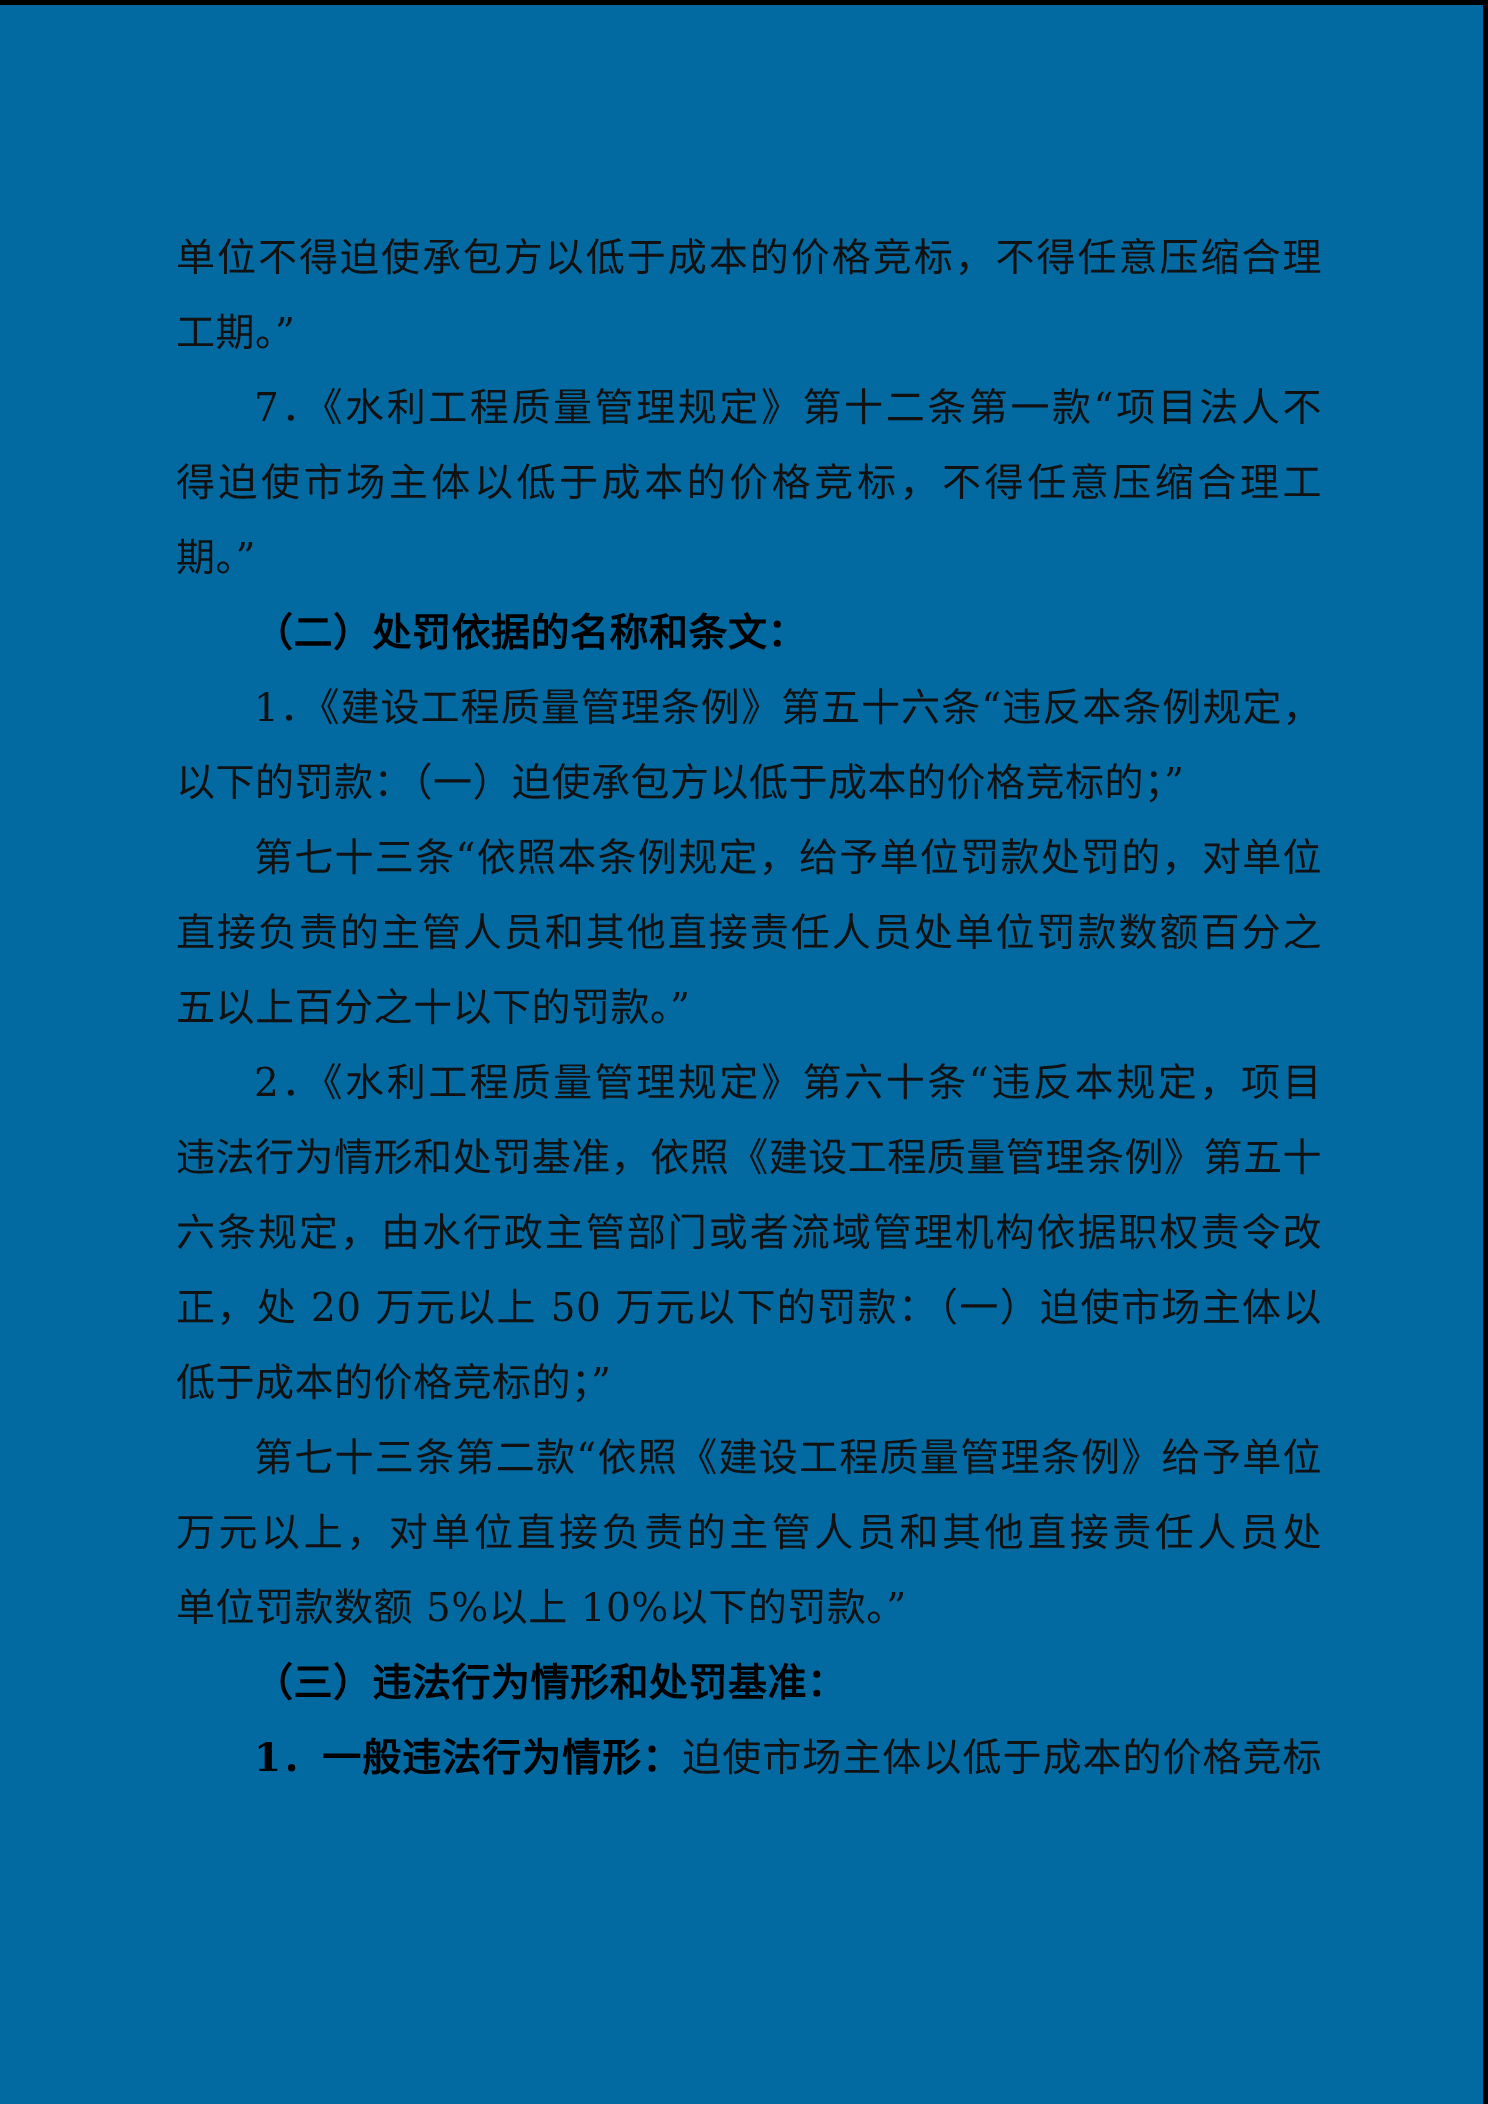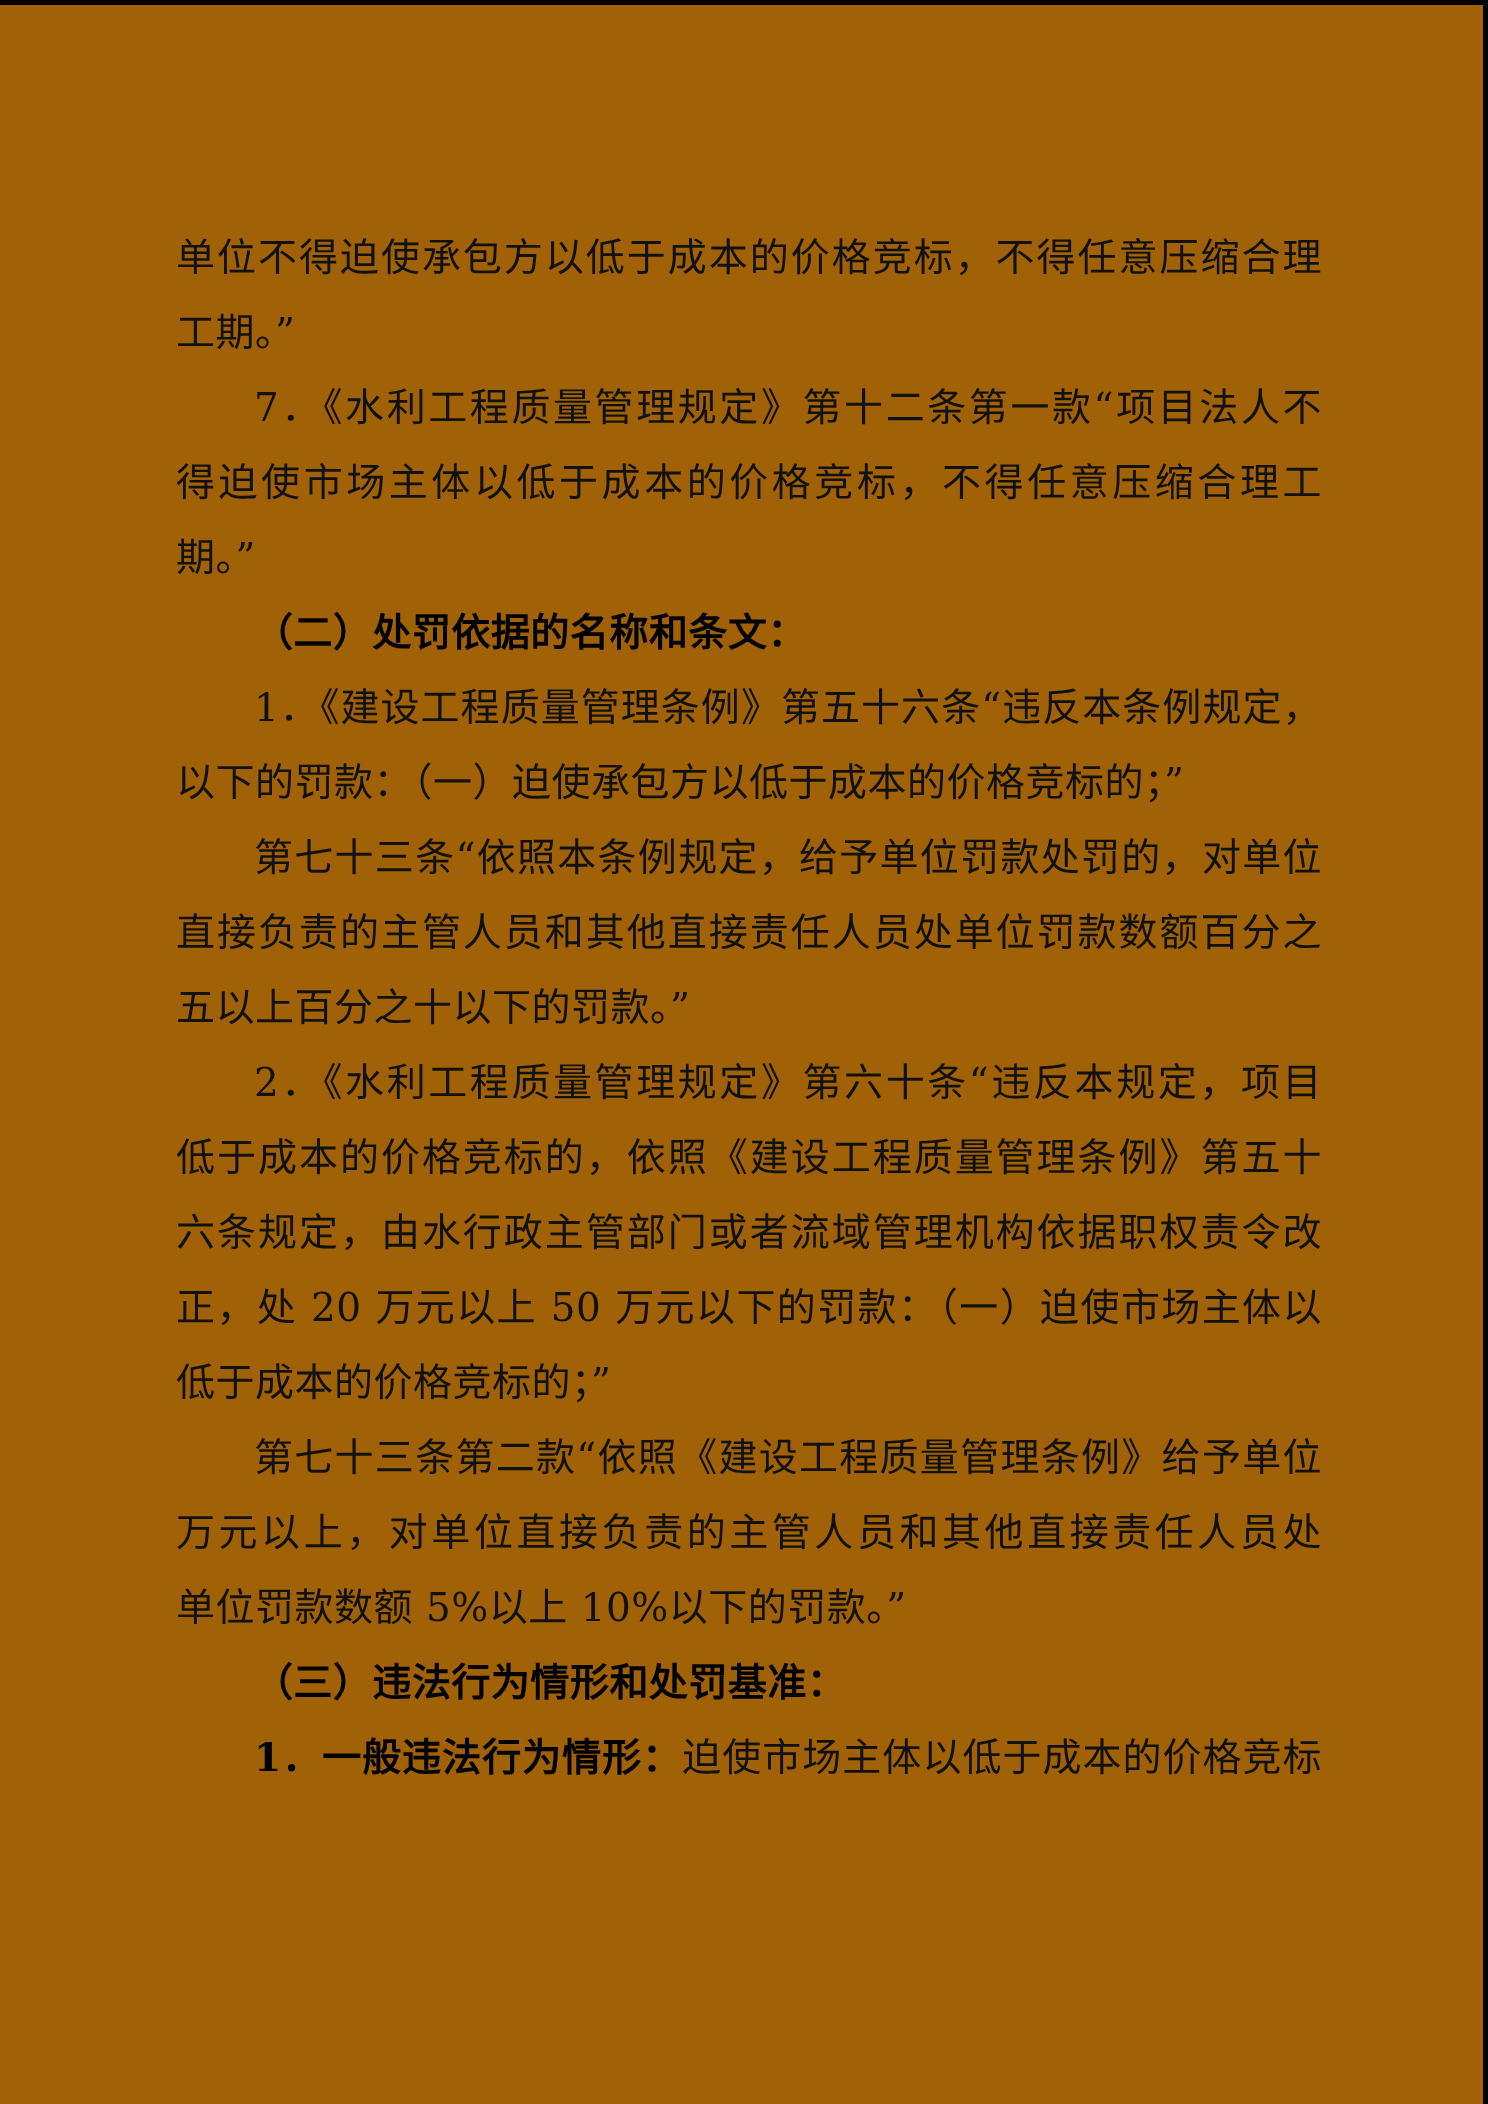--- a/index.html
+++ b/index.html
@@ -13,21 +13,21 @@
     position: relative;
     overflow: hidden;
     font-family: "DejaVu Serif", "Liberation Serif", serif;
     color: #111111;
   }
   .page {
     position: absolute;
     top: 0; left: 0;
     width: 1488px;
     height: 2104px;
-    background: #a16207;
+    background: #0369a1;
   }
   
   .edge-top {
     position: absolute;
     top: 0; left: 0;
     width: 1488px;
     height: 5px;
     background: #000000;
   }
   .edge-right {
@@ -91,21 +91,21 @@
       <div class="line indent fill">7．《水利工程质量管理规定》第十二条第一款“项目法人不</div>
       <div class="line fill">得迫使市场主体以低于成本的价格竞标，不得任意压缩合理工</div>
       <div class="line">期。”</div>
       <div class="line indent bold">（二）处罚依据的名称和条文：</div>
       <div class="line indent fill">1．《建设工程质量管理条例》第五十六条“违反本条例规定，</div>
       <div class="line">以下的罚款：（一）迫使承包方以低于成本的价格竞标的；”</div>
       <div class="line indent fill">第七十三条“依照本条例规定，给予单位罚款处罚的，对单位</div>
       <div class="line fill">直接负责的主管人员和其他直接责任人员处单位罚款数额百分之</div>
       <div class="line">五以上百分之十以下的罚款。”</div>
       <div class="line indent fill">2．《水利工程质量管理规定》第六十条“违反本规定，项目</div>
-      <div class="line fill">低于成本的价格竞标的，依照《建设工程质量管理条例》第五十</div>
+      <div class="line fill">违法行为情形和处罚基准，依照《建设工程质量管理条例》第五十</div>
       <div class="line fill">六条规定，由水行政主管部门或者流域管理机构依据职权责令改</div>
       <div class="line fill">正，处 20 万元以上 50 万元以下的罚款：（一）迫使市场主体以</div>
       <div class="line">低于成本的价格竞标的；”</div>
       <div class="line indent fill">第七十三条第二款“依照《建设工程质量管理条例》给予单位</div>
       <div class="line fill">万元以上，对单位直接负责的主管人员和其他直接责任人员处</div>
       <div class="line">单位罚款数额 5%以上 10%以下的罚款。”</div>
       <div class="line indent bold">（三）违法行为情形和处罚基准：</div>
       <div class="line indent fill"><span class="bold">1．一般违法行为情形：</span><span>迫使市场主体以低于成本的价格竞标</span></div>
     </main>
 

